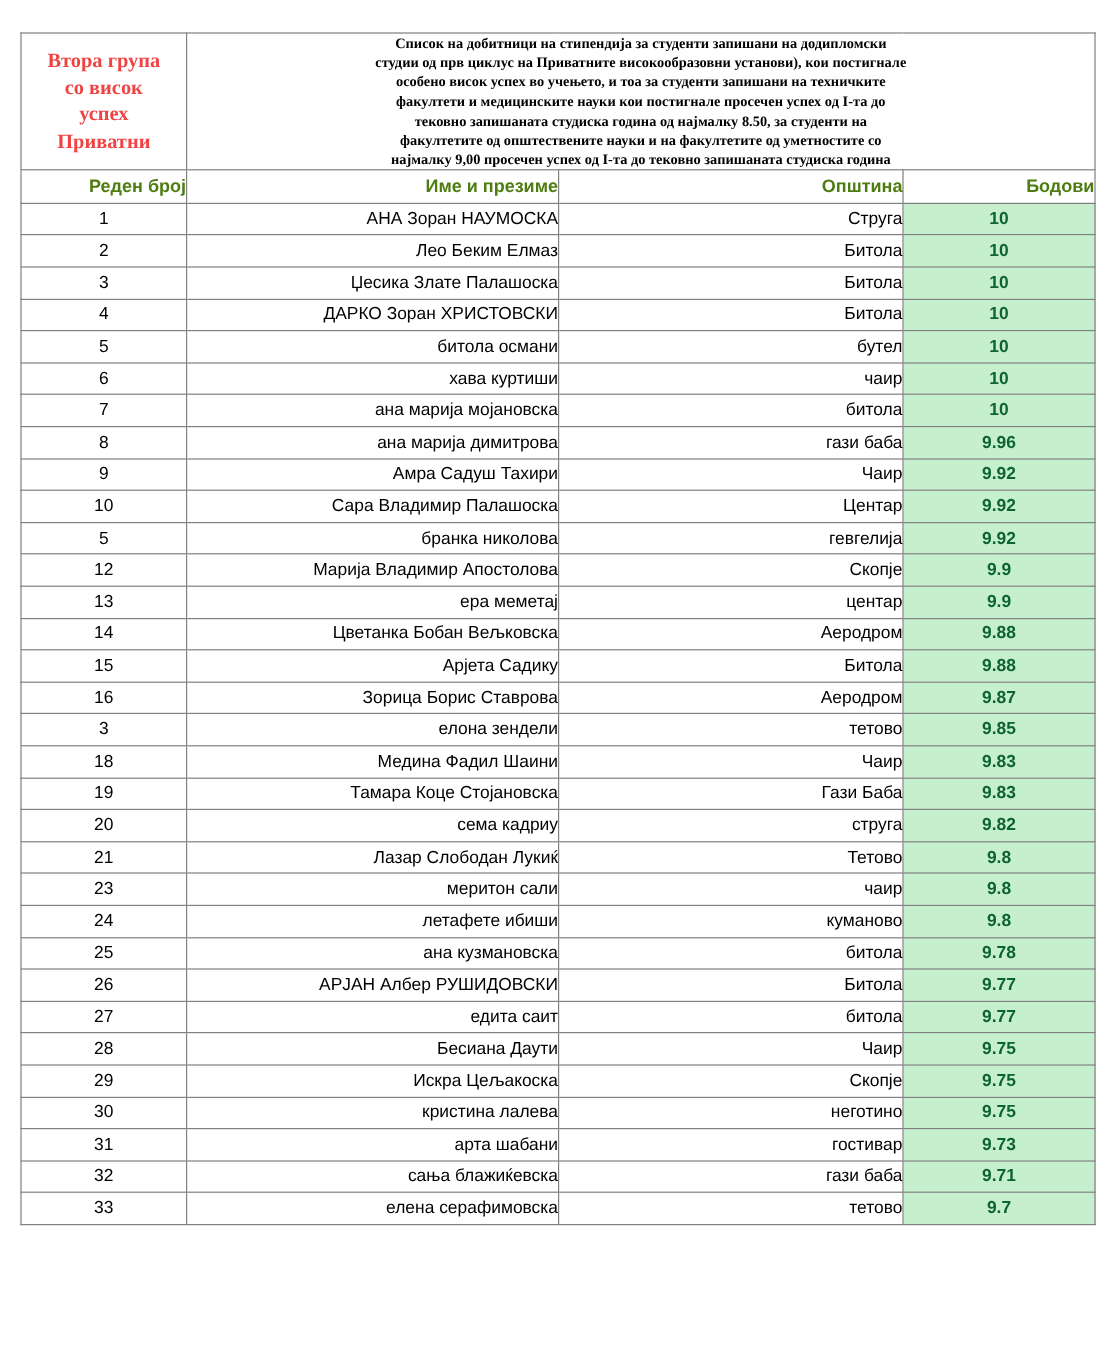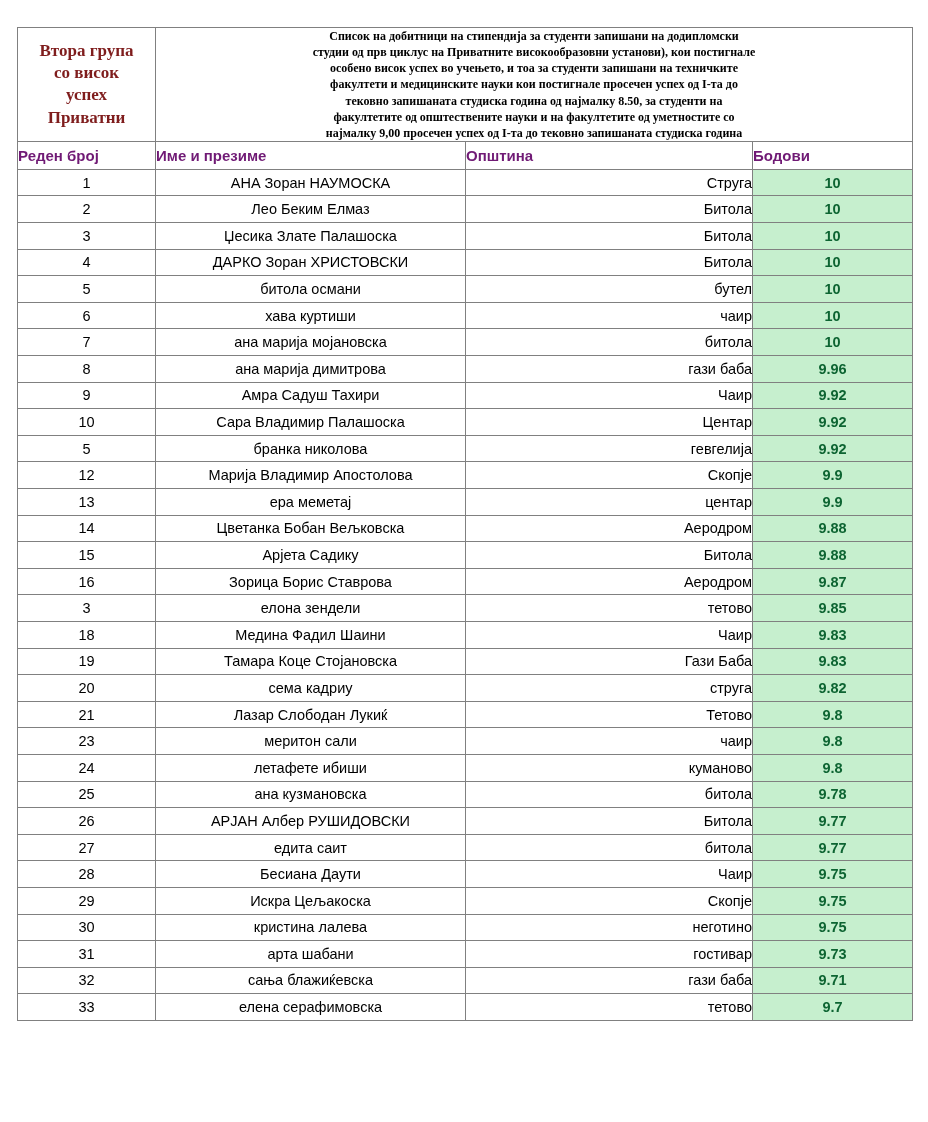--- a/index.html
+++ b/index.html
@@ -40,55 +40,55 @@
   col.c-muni  { width: 287px; }
   col.c-pts   { width: 160px; }
 
   
   .title-left {
     font-family: "Liberation Serif", "DejaVu Serif", serif;
     font-weight: bold;
     font-size: 17px;
     line-height: 1.30;
     text-align: center;
-    color: #7f1d1d;
+    color: #ef4444;
     padding: 6px 4px;
   }
   .title-main {
     font-family: "Liberation Serif", "DejaVu Serif", serif;
     font-weight: bold;
     font-size: 12px;
     line-height: 1.345;
     text-align: center;
     color: #000000;
     padding: 8px 9px 6px 9px;
   }
 
   
   .colhead {
     font-family: "Liberation Sans", "DejaVu Sans", sans-serif;
     font-weight: bold;
     font-size: 15px;
-    text-align: left;
-    color: #701a75;
+    text-align: right;
+    color: #4d7c0f;
     height: 27px;
     padding: 2px 3px;
   }
 
   
   .cell-num {
     font-size: 14.5px;
     text-align: center;
     color: #000000;
     height: 25.6px;
     padding: 1px 2px;
   }
   .cell-name {
     font-size: 14.5px;
-    text-align: center;
+    text-align: right;
     color: #000000;
     padding: 1px 2px 1px 9px;
   }
   .cell-muni {
     font-size: 14.5px;
     text-align: right;
     color: #000000;
     padding: 1px 2px;
   }
   .cell-pts {

